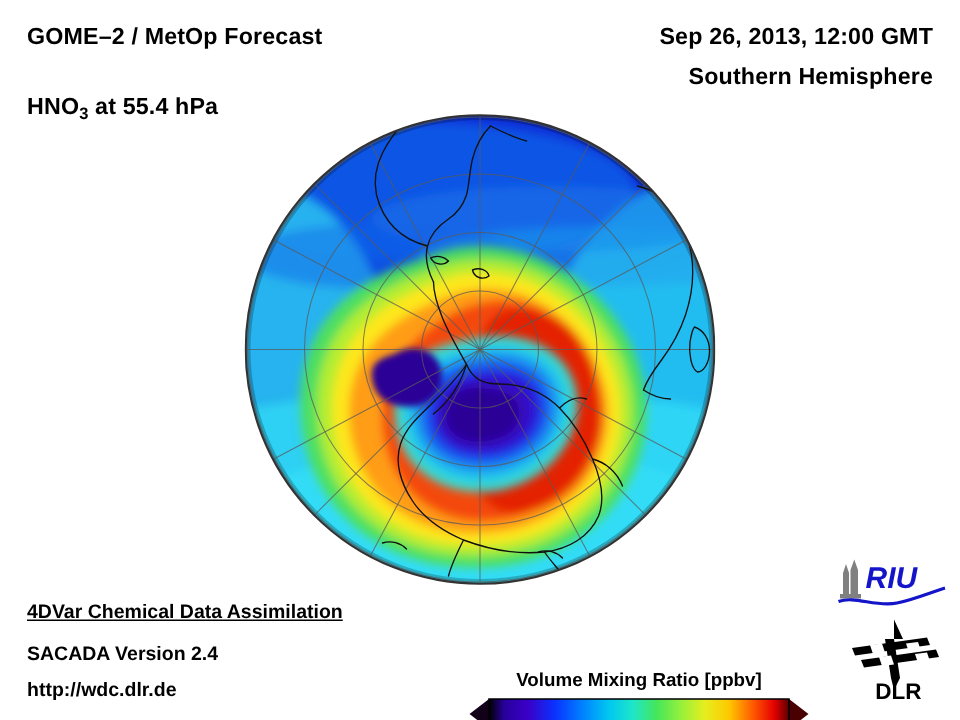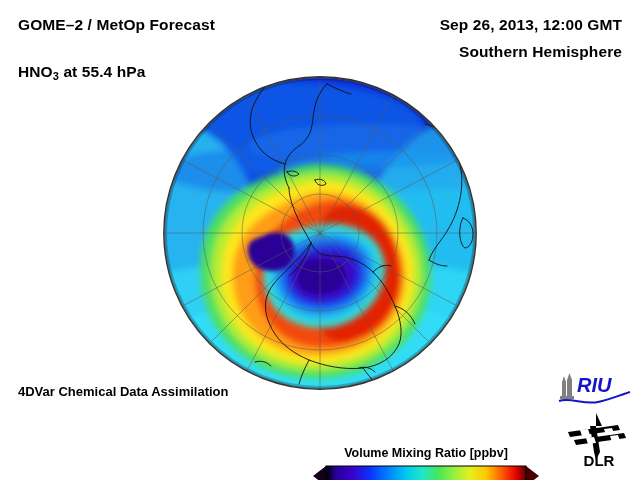--- a/index.html
+++ b/index.html
@@ -12,21 +12,21 @@
   #title-line1{left:18px;top:16px;}
   #title-line2{left:18px;top:43px;margin-top:20px;}
   #date-line{right:18px;top:16px;text-align:center;}
   #hemi-line{right:18px;top:43px;text-align:center;}
   .sub{font-size:11px;vertical-align:-3px;}
 
   #globe-wrap{position:absolute;left:163px;top:76px;width:314px;height:314px;}
   #globe-svg{display:block;width:314px;height:314px;}
 
   .foot{position:absolute;left:18px;font-weight:bold;color:#000;font-size:13px;white-space:nowrap;}
-  #foot1{top:384px;}
+  #foot1{top:400px;text-decoration:underline;}
   #foot2{top:428px;}
   #foot3{top:452px;}
 
   #cbar-block{position:absolute;left:312px;top:398px;width:228px;height:76px;margin-top:48px;}
   #cbar-title{position:absolute;left:0;top:0;width:228px;text-align:center;
               font-weight:bold;font-size:12.5px;color:#000;white-space:nowrap;}
   #cbar-svg{position:absolute;left:0;top:19px;width:228px;height:56px;}
 
   #logo-riu{position:absolute;left:558px;top:370px;width:74px;height:38px;}
   #logo-dlr{position:absolute;left:566px;top:412px;width:66px;height:56px;}
@@ -239,20 +239,22 @@
 
         <path d="M 196 292 C 202 290, 208 292, 212 296"></path>
         <path d="M 92 286 C 98 284, 104 286, 108 290"></path>
       </g>
 
       <circle cx="157" cy="157" r="156.2" fill="none" stroke="#333" stroke-width="1.4"></circle>
     </svg>
   </div>
 
   <div class="foot" id="foot1">4DVar Chemical Data Assimilation</div>
+  <div class="foot" id="foot2">SACADA Version 2.4</div>
+  <div class="foot" id="foot3">http://wdc.dlr.de</div>
 
   <div id="cbar-block">
     <div id="cbar-title">Volume Mixing Ratio [ppbv]</div>
     <svg id="cbar-svg" viewBox="0 0 228 56">
       <defs>
         <linearGradient id="cbgrad" x1="0" y1="0" x2="1" y2="0">
           <stop offset="0%" stop-color="#000000"></stop>
           <stop offset="5%" stop-color="#28009b"></stop>
           <stop offset="13%" stop-color="#3a00c8"></stop>
           <stop offset="22%" stop-color="#0a32ff"></stop>

